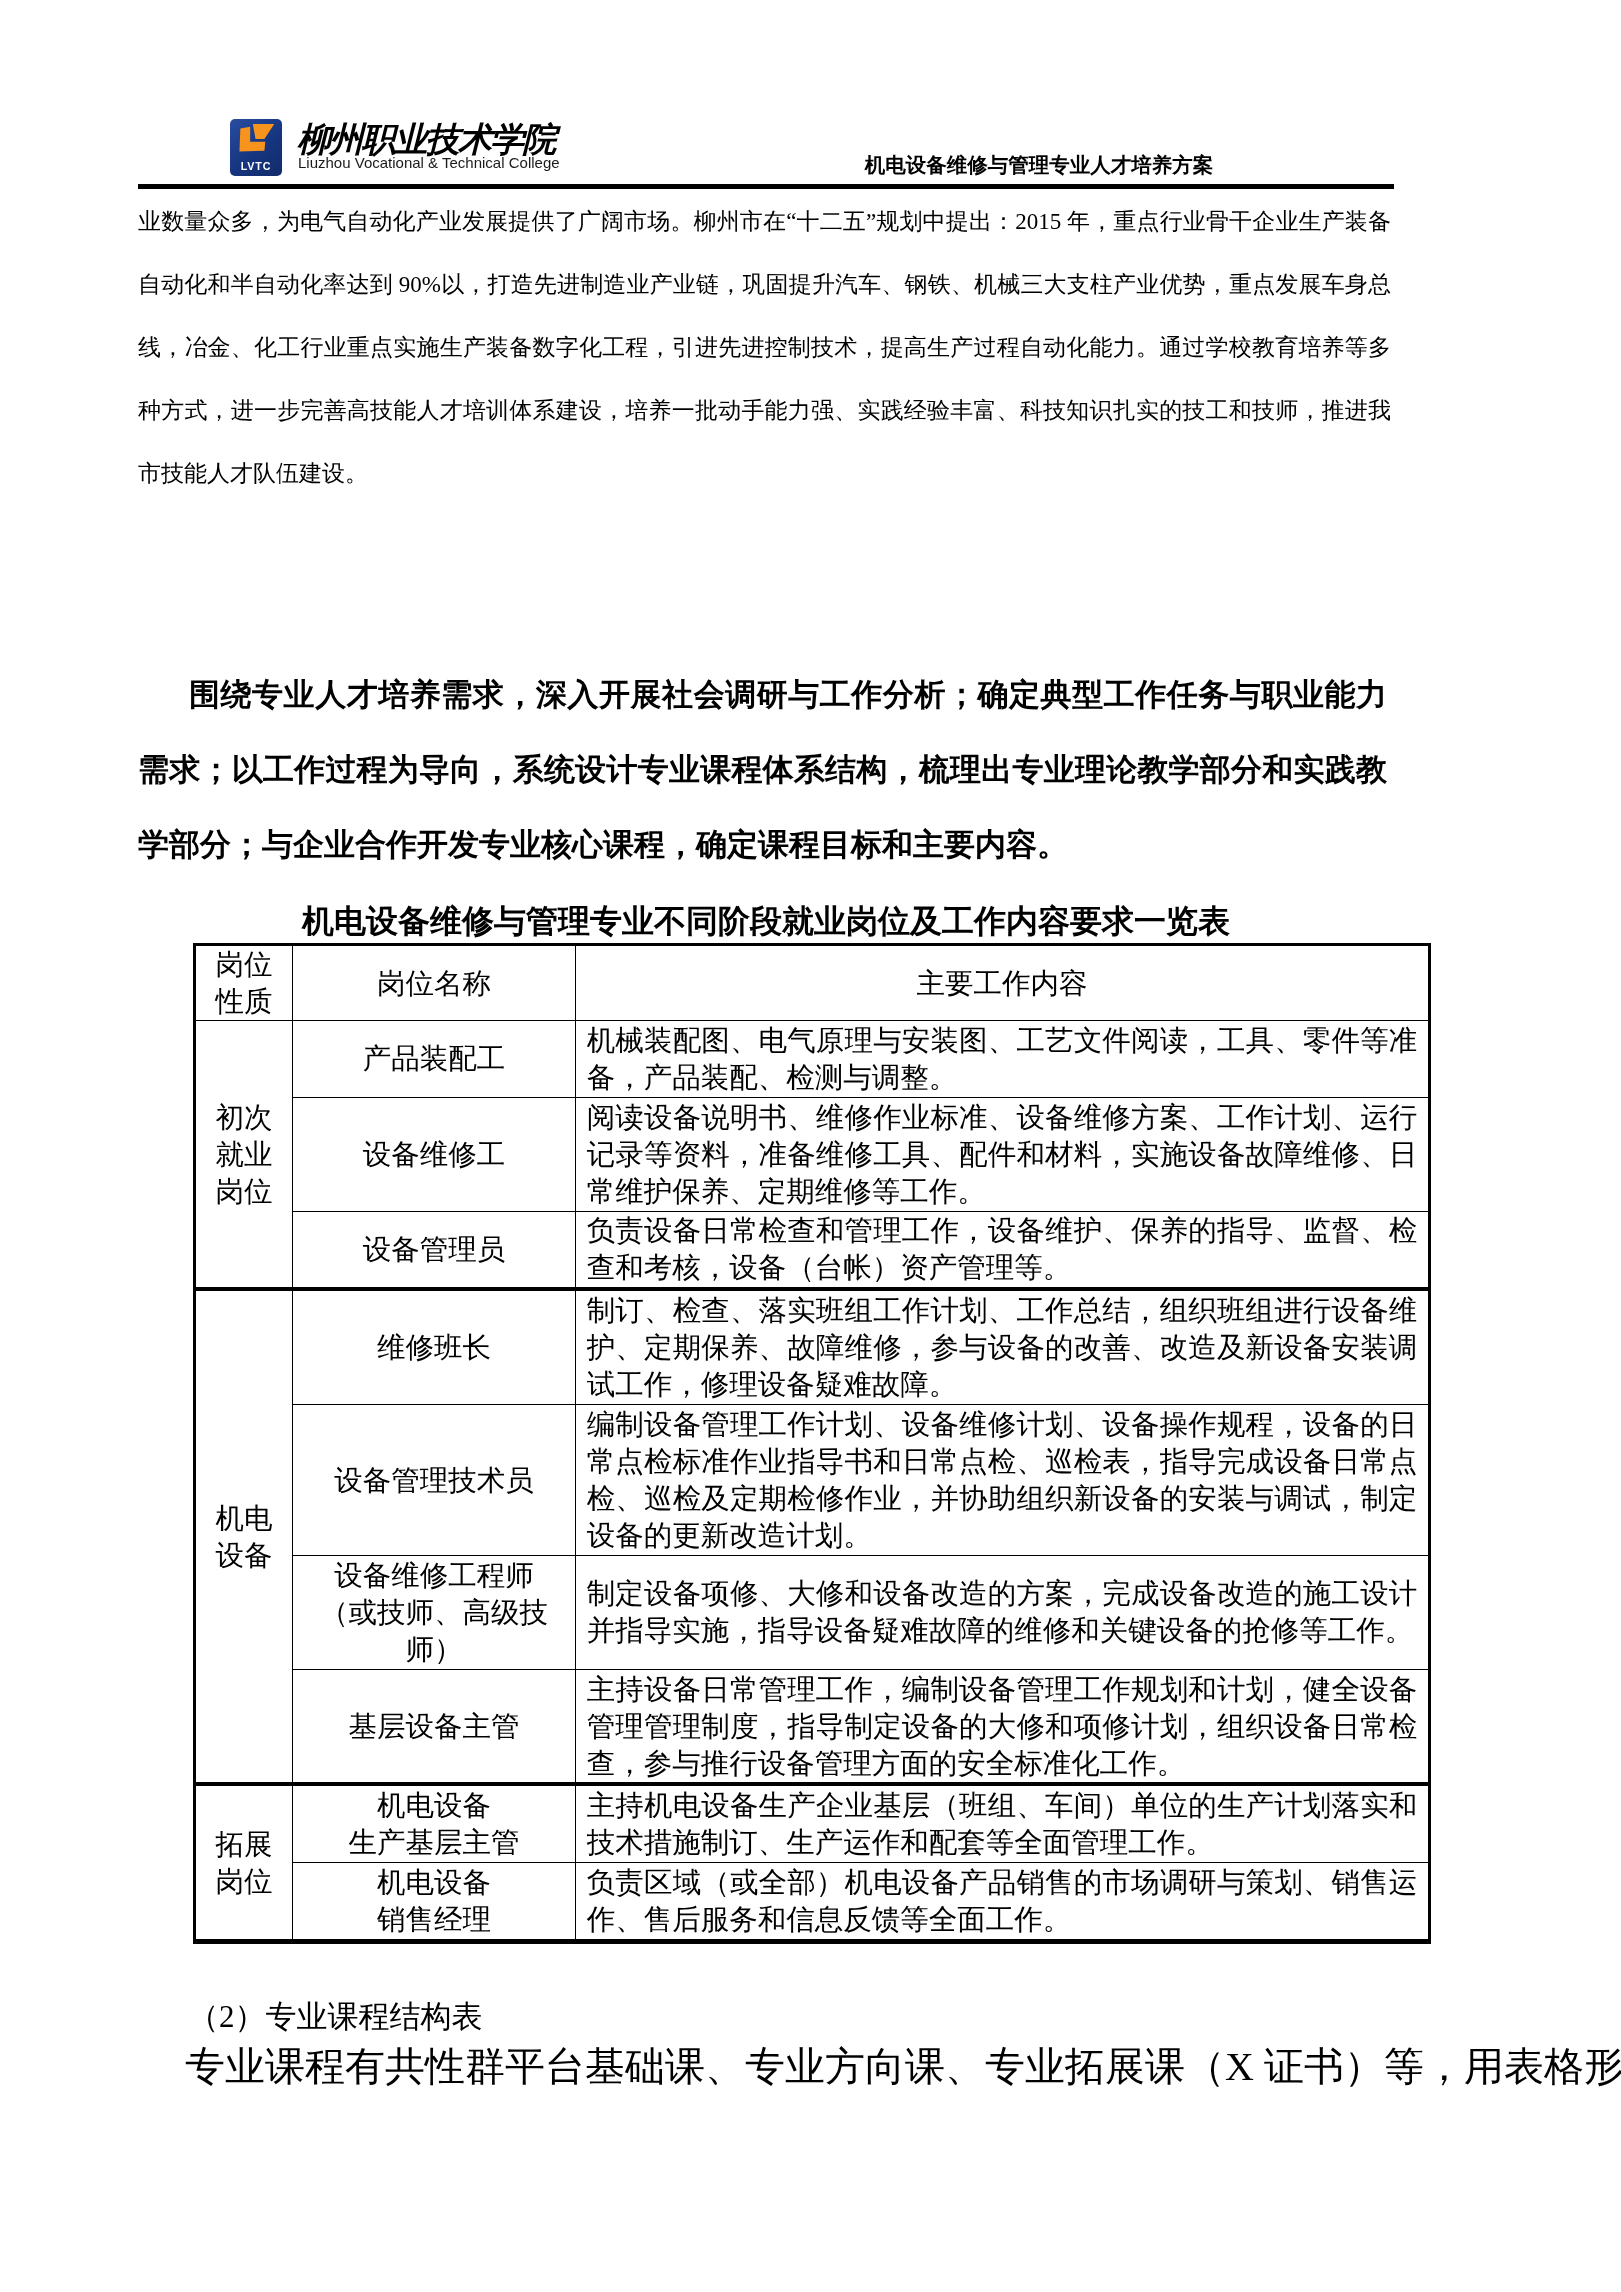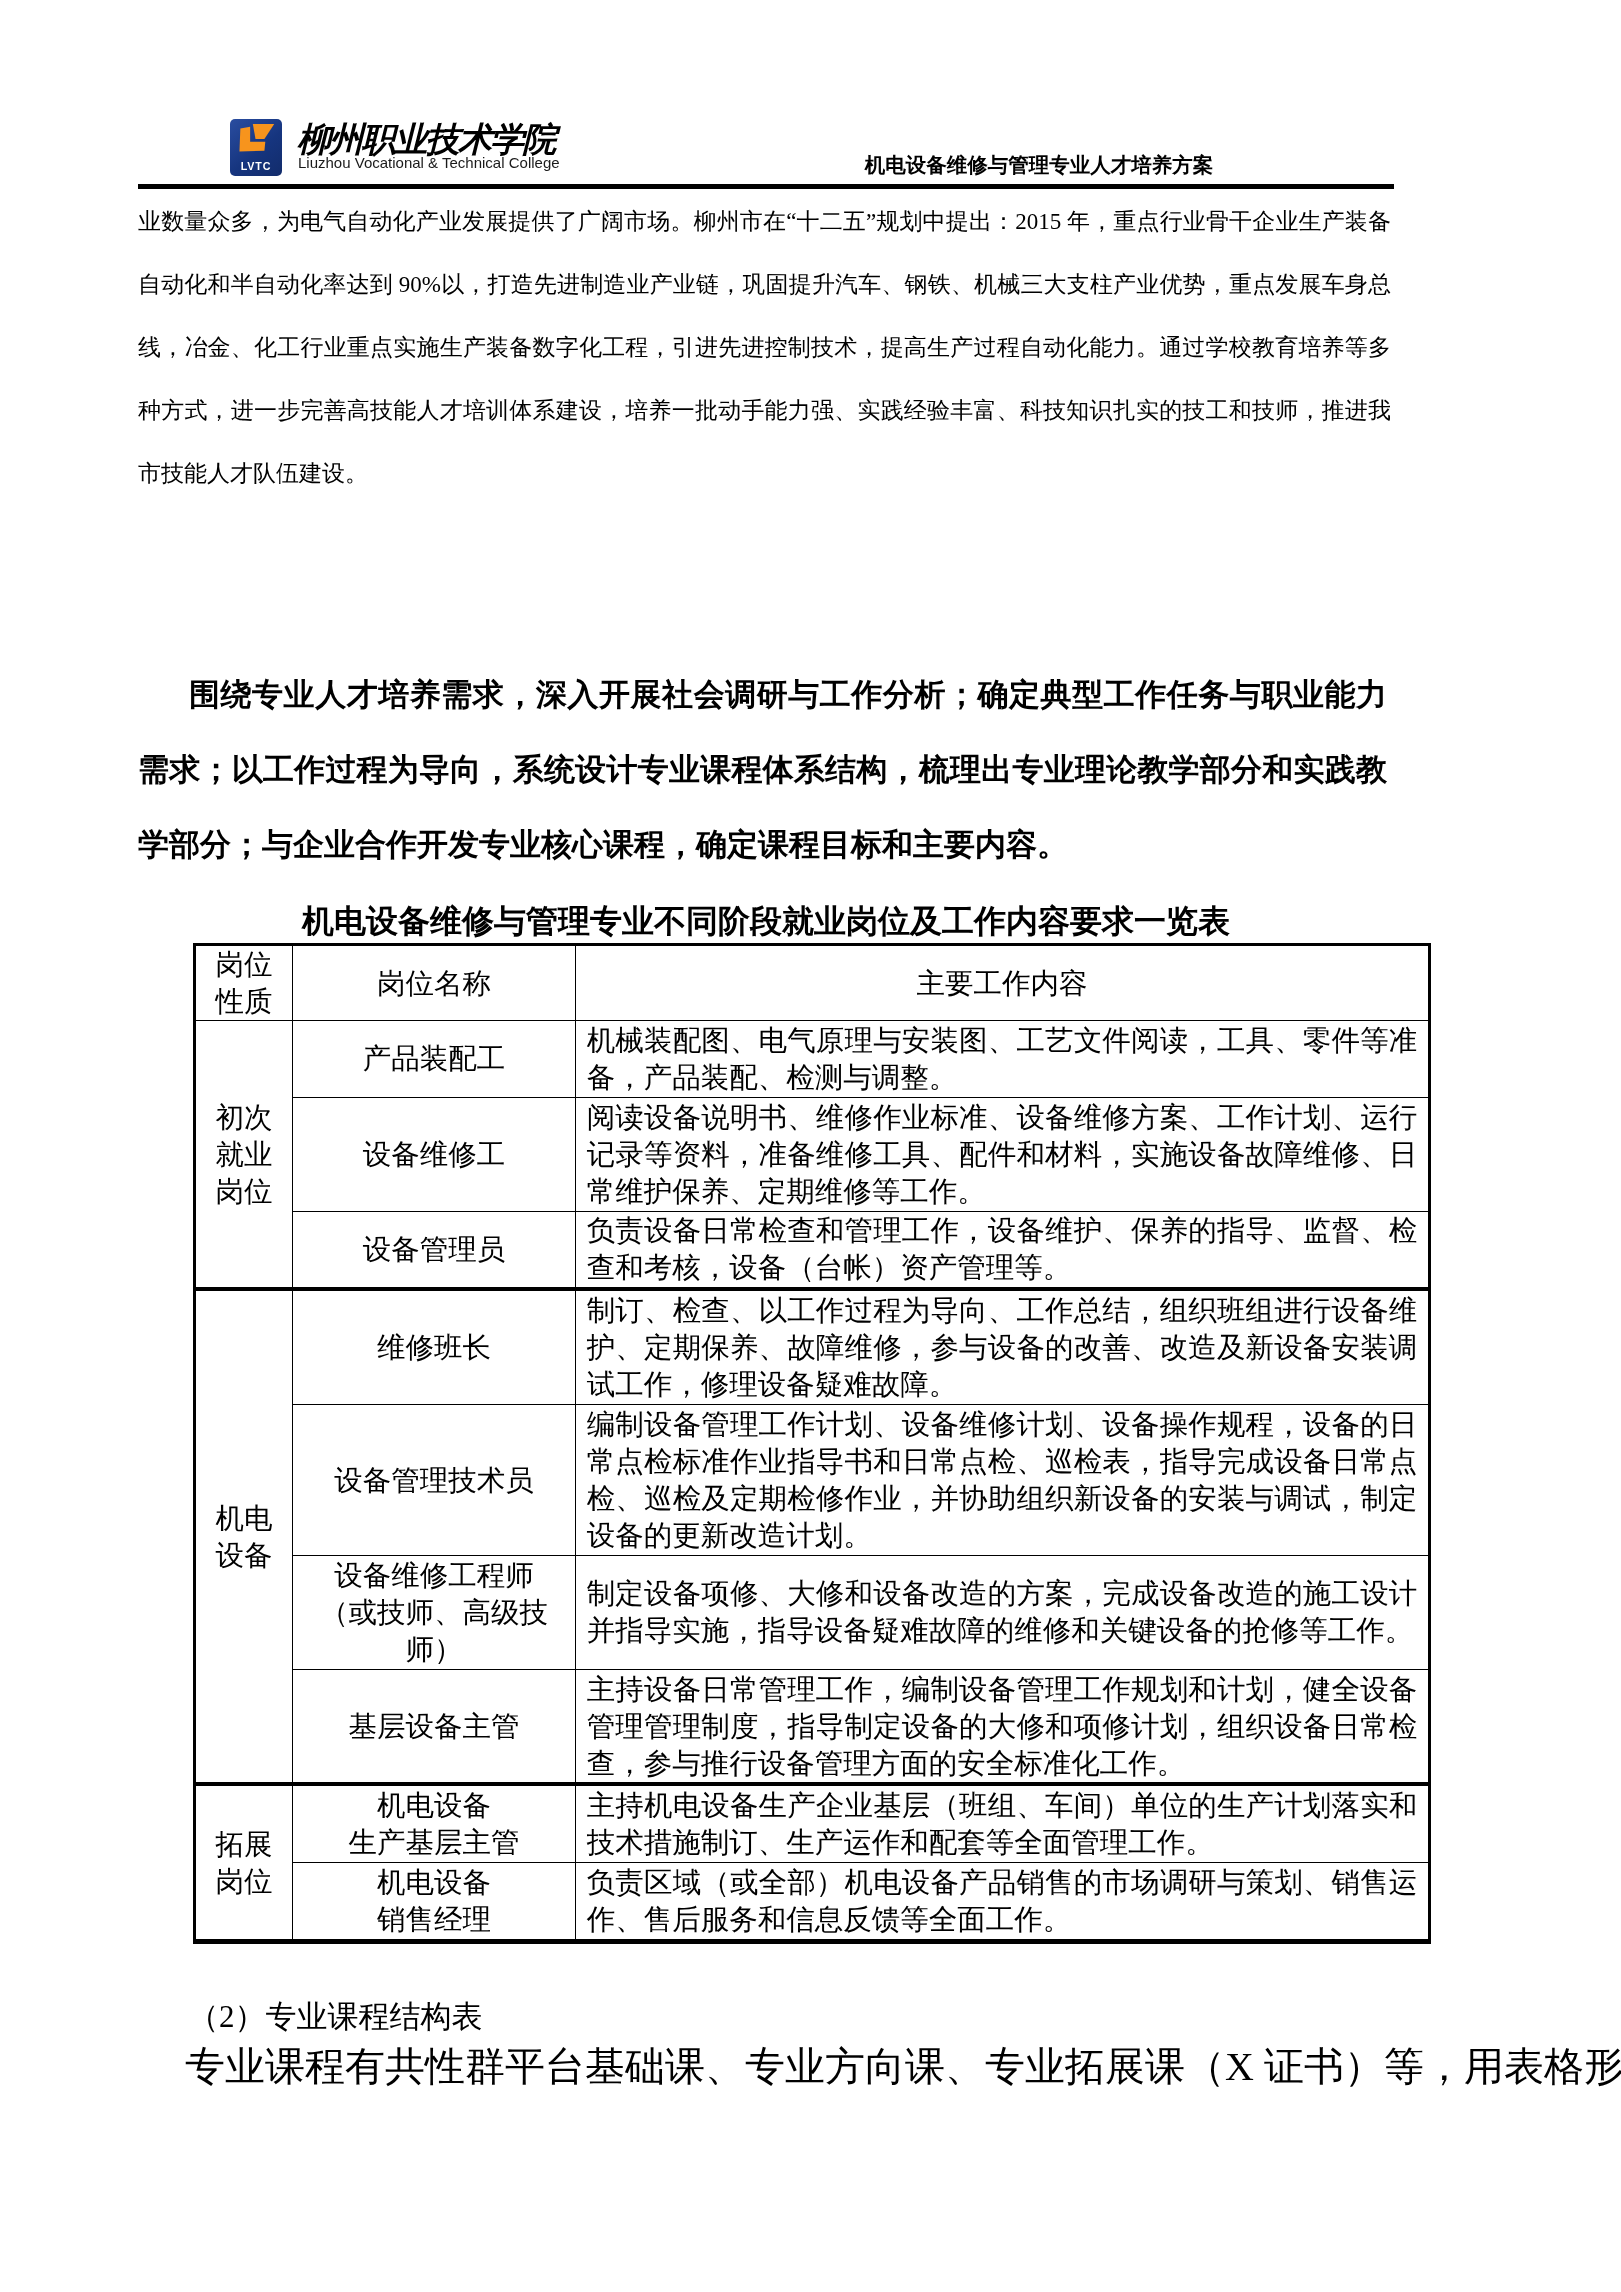--- a/index.html
+++ b/index.html
@@ -116,21 +116,21 @@
           <td class="name-cell">设备维修工</td>
           <td class="content-cell">阅读设备说明书、维修作业标准、设备维修方案、工作计划、运行记录等资料，准备维修工具、配件和材料，实施设备故障维修、日常维护保养、定期维修等工作。</td>
         </tr>
         <tr>
           <td class="name-cell">设备管理员</td>
           <td class="content-cell">负责设备日常检查和管理工作，设备维护、保养的指导、监督、检查和考核，设备（台帐）资产管理等。</td>
         </tr>
         <tr class="group-start">
           <td class="cat-cell" rowspan="4">机电设备</td>
           <td class="name-cell">维修班长</td>
-          <td class="content-cell">制订、检查、以工作过程为导向、工作总结，组织班组进行设备维护、定期保养、故障维修，参与设备的改善、改造及新设备安装调试工作，修理设备疑难故障。</td>
+          <td class="content-cell">制订、检查、落实班组工作计划、工作总结，组织班组进行设备维护、定期保养、故障维修，参与设备的改善、改造及新设备安装调试工作，修理设备疑难故障。</td>
         </tr>
         <tr>
           <td class="name-cell">设备管理技术员</td>
           <td class="content-cell">编制设备管理工作计划、设备维修计划、设备操作规程，设备的日常点检标准作业指导书和日常点检、巡检表，指导完成设备日常点检、巡检及定期检修作业，并协助组织新设备的安装与调试，制定设备的更新改造计划。</td>
         </tr>
         <tr>
           <td class="name-cell">设备维修工程师
 （或技师、高级技
 师）</td>
           <td class="content-cell">制定设备项修、大修和设备改造的方案，完成设备改造的施工设计并指导实施，指导设备疑难故障的维修和关键设备的抢修等工作。</td>

